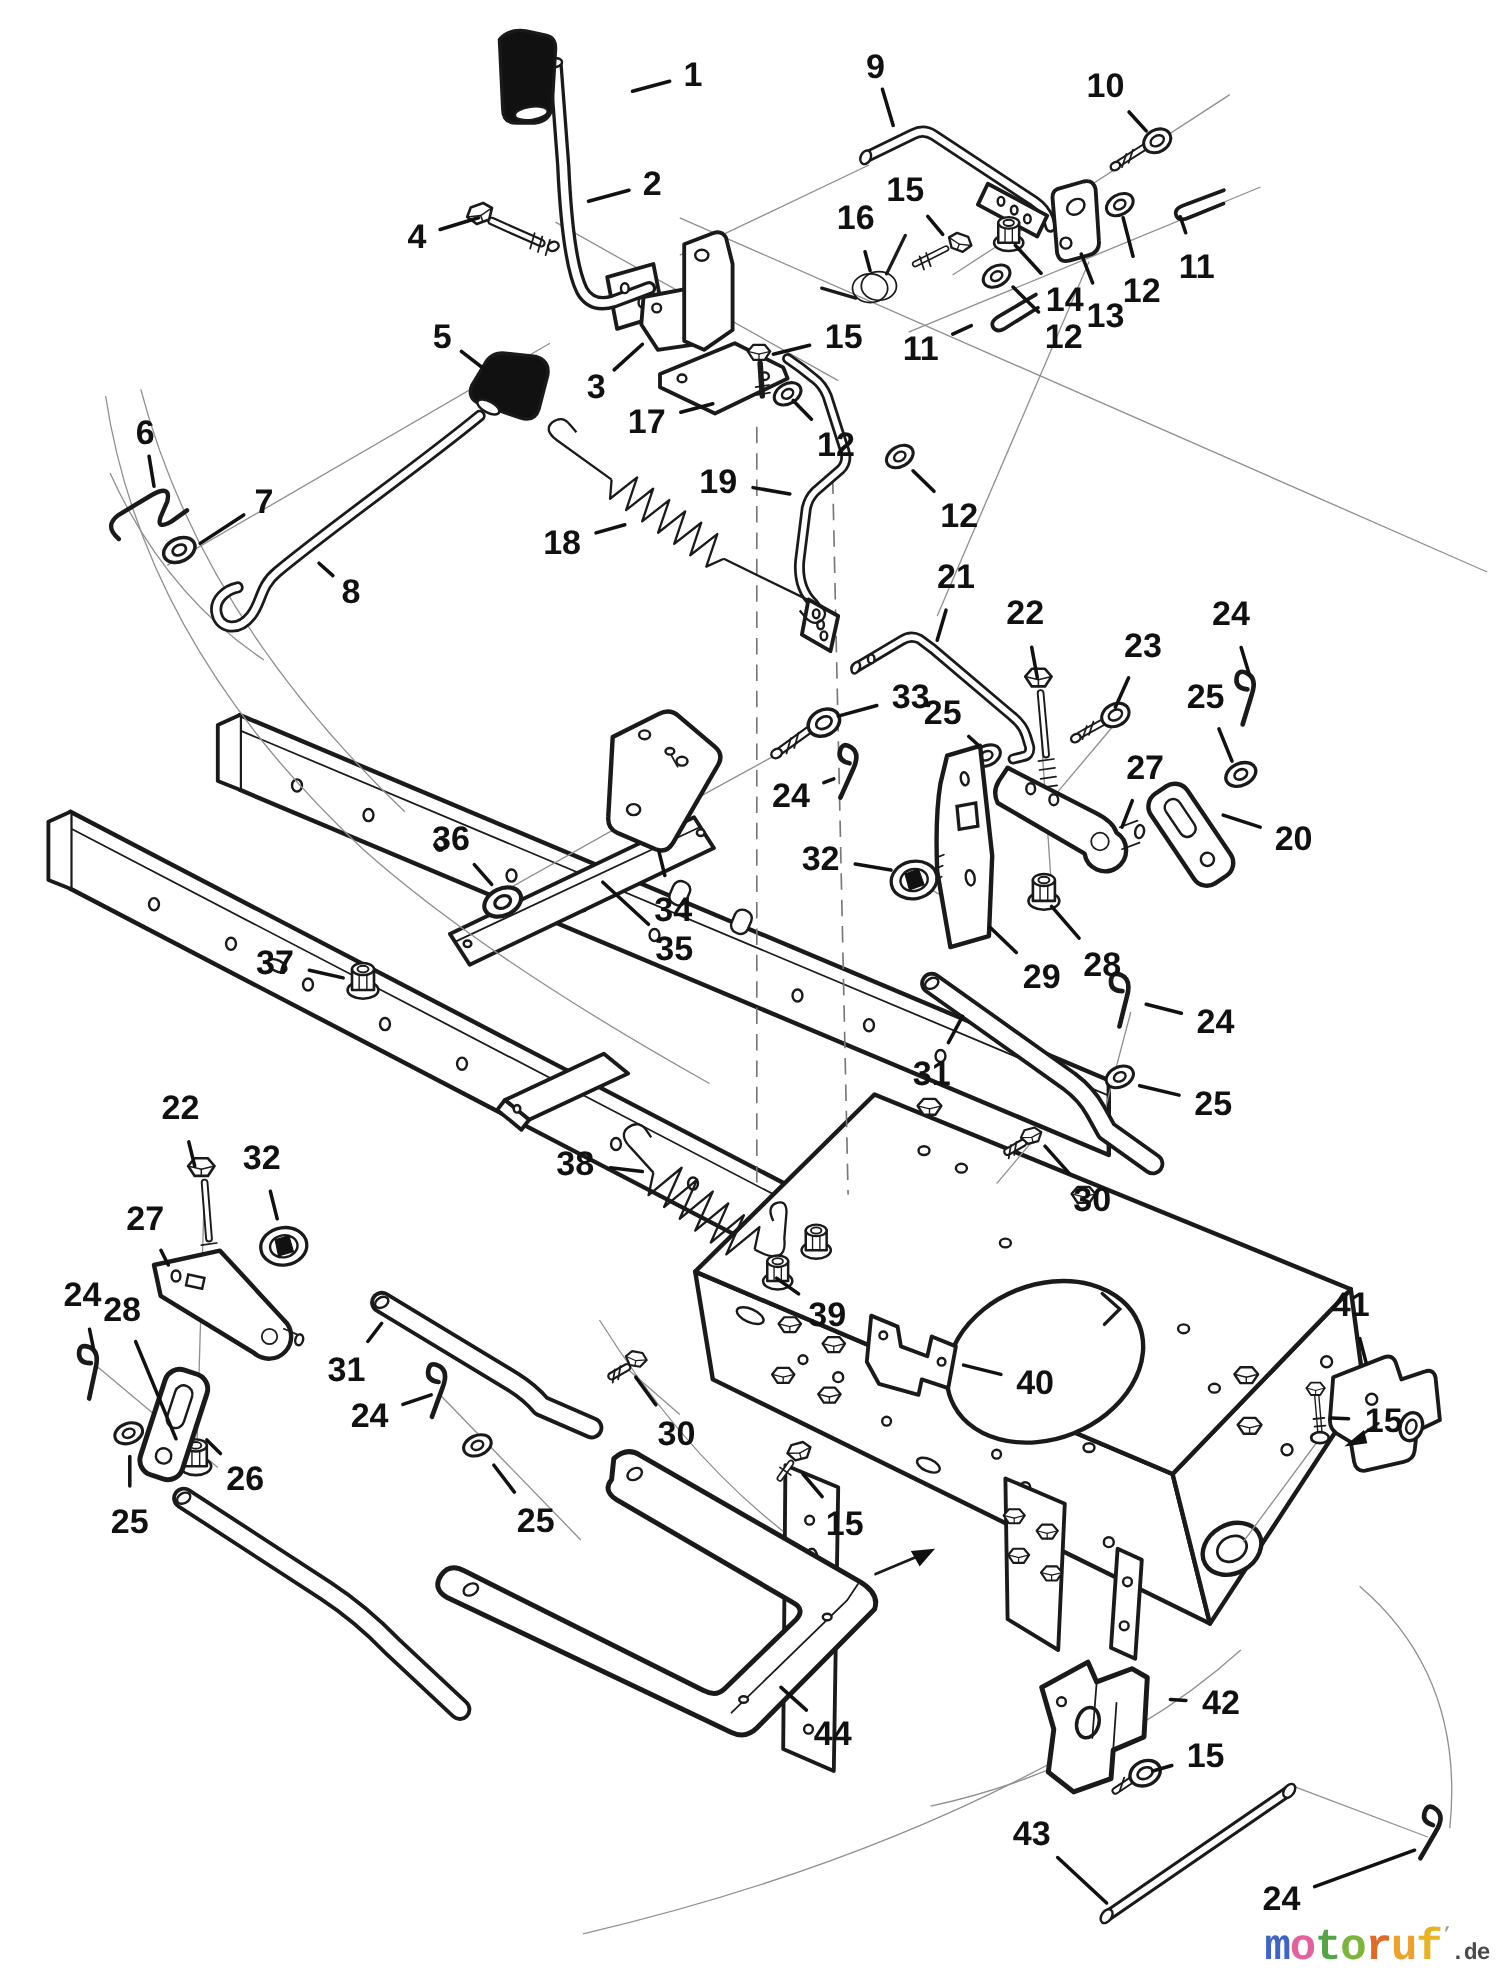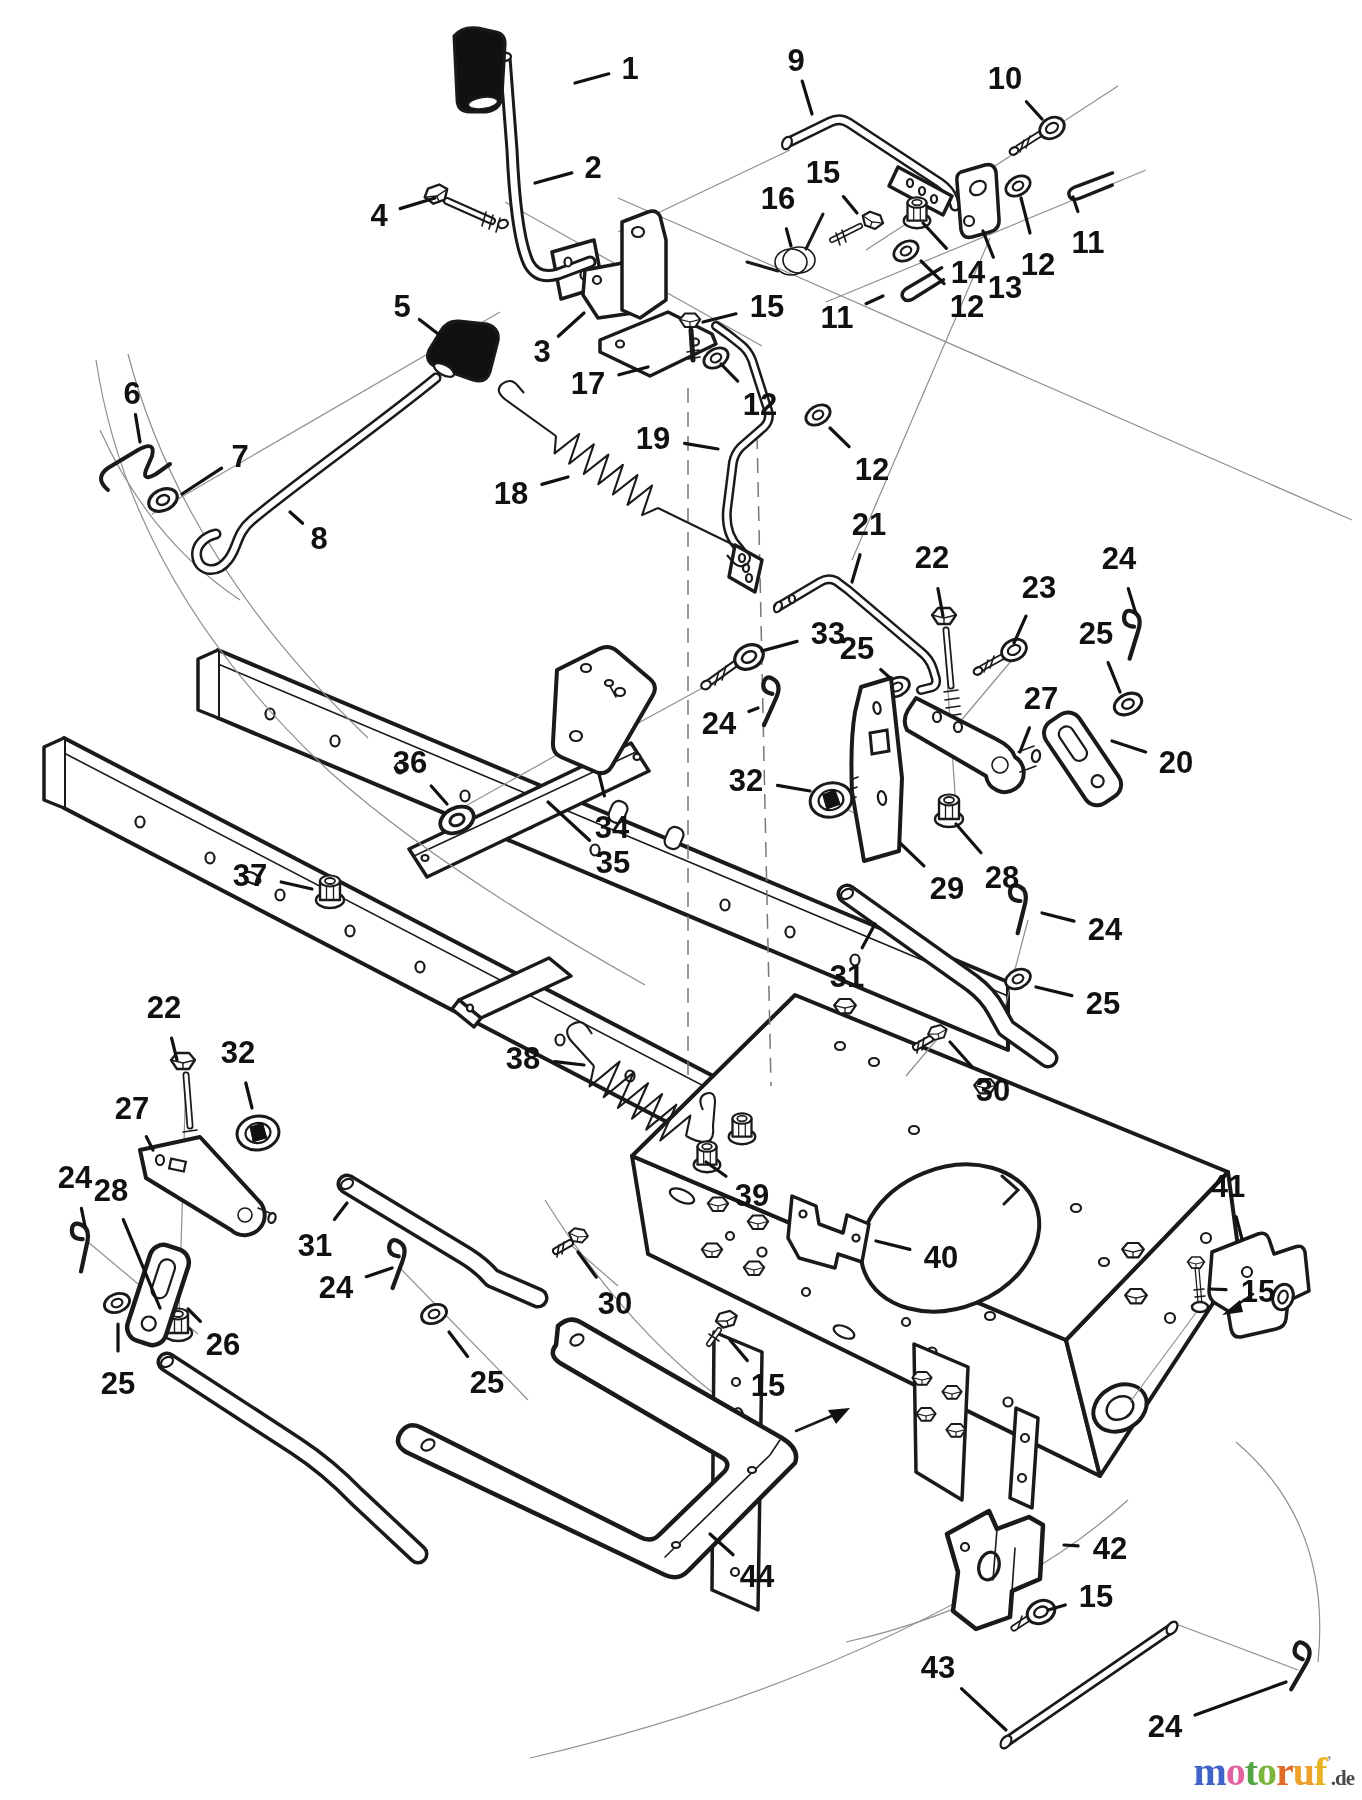--- a/index.html
+++ b/index.html
@@ -12,21 +12,21 @@
   .thin{stroke:#1a1a1a;stroke-width:1.6;fill:none;stroke-linecap:round;}
   .hole{stroke:#1a1a1a;stroke-width:2.2;fill:#fff;}
   .co{stroke:#1a1a1a;fill:none;stroke-linecap:round;stroke-linejoin:round;}
   .ci{stroke:#fff;fill:none;stroke-linecap:round;stroke-linejoin:round;}
   .guide{stroke:#8f8f8f;stroke-width:1.2;fill:none;}
   .gd{stroke:#777;stroke-width:1.5;fill:none;stroke-dasharray:15 9;}
   .callout-text{font-family:"Liberation Sans",sans-serif;font-weight:bold;font-size:31px;fill:#111;}
   .leader{stroke:#111;stroke-width:3.2;stroke-linecap:round;}
   .spring{stroke:#1a1a1a;stroke-width:2.1;fill:none;stroke-linejoin:round;}
   
-  .logo{position:absolute;right:8px;bottom:8px;font-family:Liberation Serif, serif;font-weight:bold;
+  .logo{position:absolute;right:8px;bottom:8px;font-family:Liberation Mono, monospace;font-weight:bold;
         font-size:40px;letter-spacing:-1px;white-space:nowrap;line-height:1;}
   .logo .mark{font-size:16px;vertical-align:18px;}
   .logo .suffix{font-size:21px;font-weight:bold;}
 </style>
 </head>
 <body>
 
 <div class="stage">
 <svg id="diagram-svg" width="1362" height="1800" viewBox="0 0 1362 1800">
   <defs>

